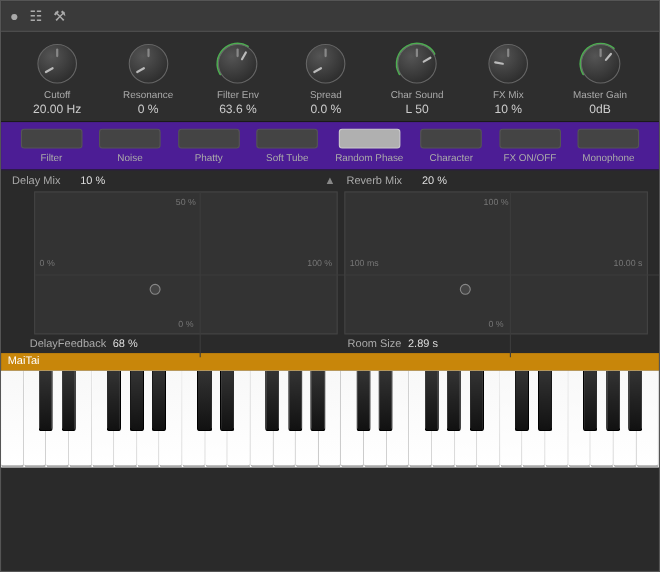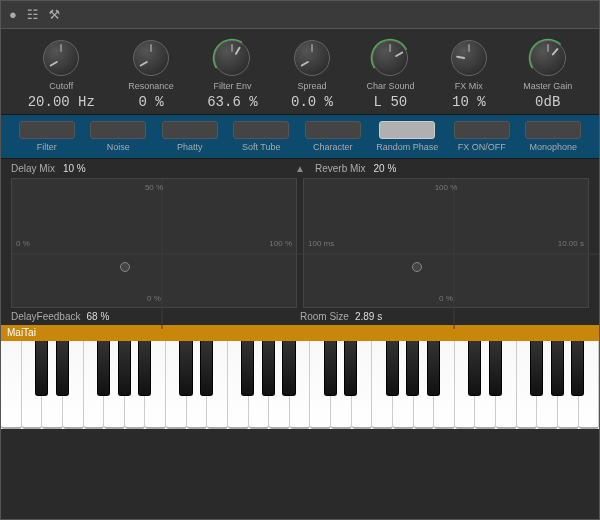--- a/index.html
+++ b/index.html
@@ -72,39 +72,38 @@
       border-radius: 1px;
     }
 
     .knob-label {
       font-size: 9px;
       color: #aaa;
       text-align: center;
       line-height: 1.2;
     }
     .knob-value {
-      font-size: 14px;
+      font-size: 11px;
       color: #ccc;
       text-align: center;
-      font-family: Liberation Mono, monospace;
     }
 
     
     .knob-svg {
       position: absolute;
       top: -2px;
       left: -2px;
       width: 46px;
       height: 46px;
       pointer-events: none;
     }
 
     
     .buttons-section {
-      background: #0c4a6e;
+      background: #4c1d95;
       padding: 6px 10px;
       display: flex;
       justify-content: space-around;
       align-items: center;
       border-bottom: 1px solid #1a1a1a;
     }
     .btn-group {
       display: flex;
       flex-direction: column;
       align-items: center;
@@ -135,21 +134,21 @@
     }
     .pads-header {
       display: flex;
       align-items: center;
       padding: 4px 10px;
       gap: 0;
     }
     .pad-header-item {
       display: flex;
       align-items: center;
-      gap: 8px;
+      gap: 18px;
       flex: 1;
     }
     .pad-header-label {
       font-size: 10px;
       color: #aaa;
     }
     .pad-header-value {
       font-size: 10px;
       color: #ddd;
     }
@@ -157,20 +156,21 @@
       color: #888;
       font-size: 10px;
       cursor: pointer;
       margin: 0 10px;
     }
 
     .pads-row {
       display: flex;
       gap: 6px;
       padding: 0 10px;
+      margin-left: 20px;
     }
     .xy-pad {
       flex: 1;
       height: 130px;
       background: #333;
       border: 1px solid #444;
       position: relative;
       cursor: crosshair;
     }
     .xy-pad-grid {
@@ -220,20 +220,21 @@
     .pad-footer {
       display: flex;
       justify-content: space-between;
       padding: 3px 10px;
     }
     .pad-footer-item {
       display: flex;
       align-items: center;
       gap: 6px;
       flex: 1;
+      margin-left: 16px;
     }
     .pad-footer-label {
       font-size: 10px;
       color: #aaa;
     }
     .pad-footer-value {
       font-size: 10px;
       color: #ddd;
     }
 
@@ -390,26 +391,26 @@
     </div>
     <div class="btn-group">
       <div class="toggle-btn"></div>
       <div class="btn-label">Phatty</div>
     </div>
     <div class="btn-group">
       <div class="toggle-btn"></div>
       <div class="btn-label">Soft Tube</div>
     </div>
     <div class="btn-group">
-      <div class="toggle-btn"></div>
-      <div class="btn-label">Character</div>
-    </div>
-    <div class="btn-group">
       <div class="toggle-btn active"></div>
       <div class="btn-label">Random Phase</div>
+    </div>
+    <div class="btn-group">
+      <div class="toggle-btn"></div>
+      <div class="btn-label">Character</div>
     </div>
     <div class="btn-group">
       <div class="toggle-btn"></div>
       <div class="btn-label">FX ON/OFF</div>
     </div>
     <div class="btn-group">
       <div class="toggle-btn"></div>
       <div class="btn-label">Monophone</div>
     </div>
   </div>

